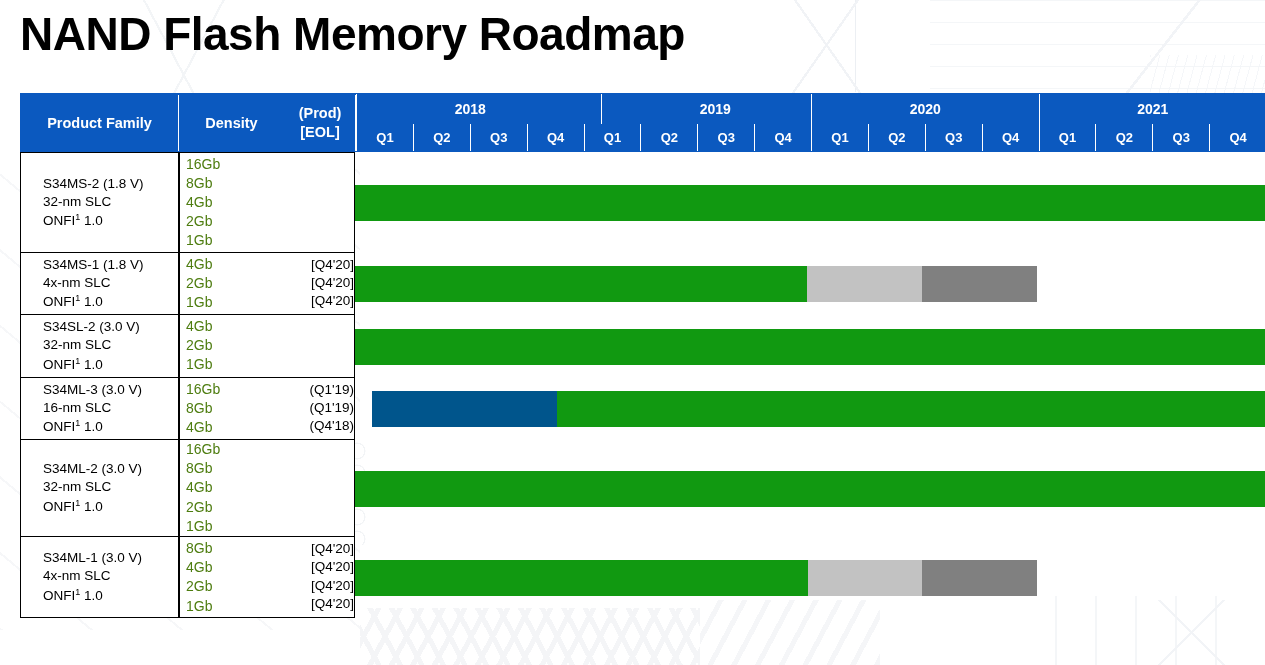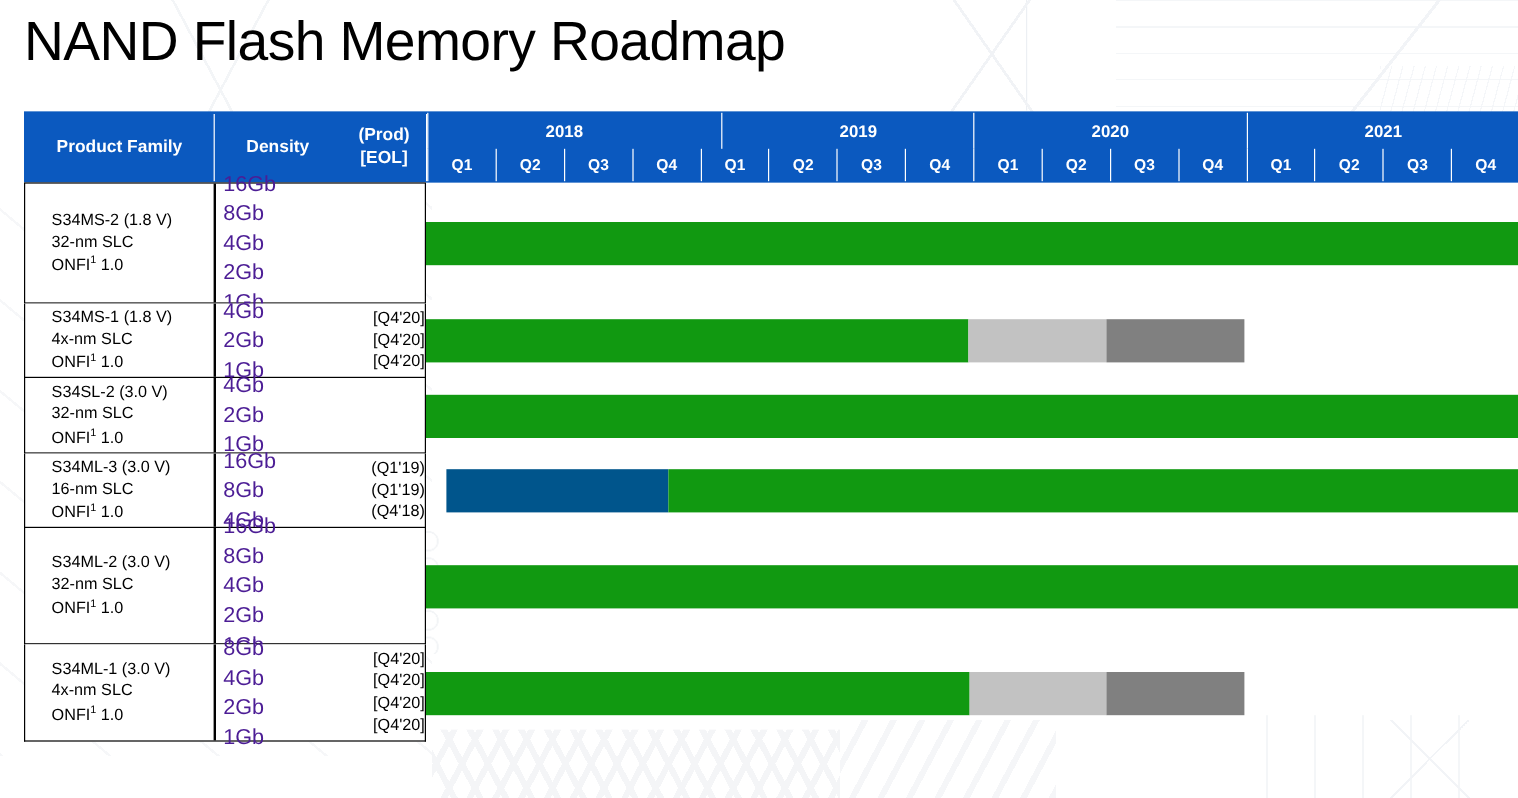--- a/index.html
+++ b/index.html
@@ -87,21 +87,21 @@
     top: 0px; left: 855px; width: 1px; height: 92px;
     background: #eceff3;
   }
 
   
   .title {
     position: absolute;
     left: 20px;
     top: 8px;
     font-size: 46px;
-    font-weight: normal;
+    font-weight: bold;
     color: #000000;
     letter-spacing: -0.5px;
     white-space: nowrap;
     line-height: 1.15;
   }
 
   
   .roadmap {
     position: absolute;
     left: 20px;
@@ -176,22 +176,22 @@
     font-size: 13.5px;
     color: #000000;
     line-height: 1.37;
     white-space: nowrap;
   }
   .cell-density {
     position: absolute;
     left: 165px;
     top: 50%;
     transform: translateY(-50%);
-    font-size: 18px;
-    color: #4c1d95;
+    font-size: 14px;
+    color: #4d7c0f;
     line-height: 1.37;
     white-space: nowrap;
   }
   .cell-eol {
     position: absolute;
     left: 265px;
     top: 50%;
     transform: translateY(-50%);
     width: 68px;
     text-align: right;

